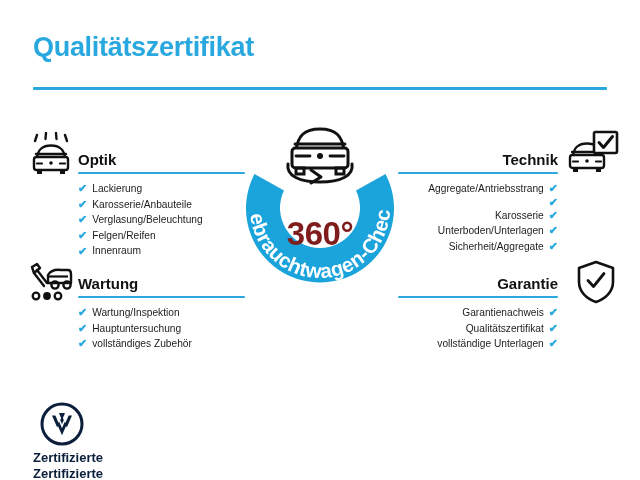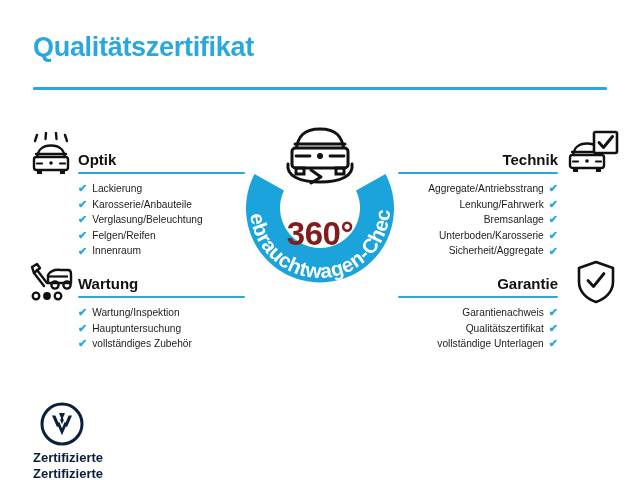--- a/index.html
+++ b/index.html
@@ -188,29 +188,28 @@
       <div class="sec-title">Technik</div>
       <div class="sec-rule" style="bottom:0;"></div>
     </div>
     <div class="items">
       <div class="item">
           <span class="chk">✔</span>
           <span>Aggregate/Antriebsstrang</span>
         </div>
       <div class="item">
           <span class="chk">✔</span>
-          <span>Lenkung/Fahrwerk</span>
-        </div>
-      <div class="item">
-          <span class="chk">✔</span>
-          <span>Bremsanlage</span>
-        </div>
-      <div class="item">
-          <span class="chk">✔</span>
-          <span>Unterboden/Karosserie</span>
+        </div>
+      <div class="item">
+          <span class="chk">✔</span>
+          <span>Karosserie</span>
+        </div>
+      <div class="item">
+          <span class="chk">✔</span>
+          <span>Unterboden/Unterlagen</span>
         </div>
       <div class="item">
           <span class="chk">✔</span>
           <span>Sicherheit/Aggregate</span>
         </div>
     </div>
   </div>
 
   <div class="section left" id="sec-wartung">
     <div class="sec-head">

